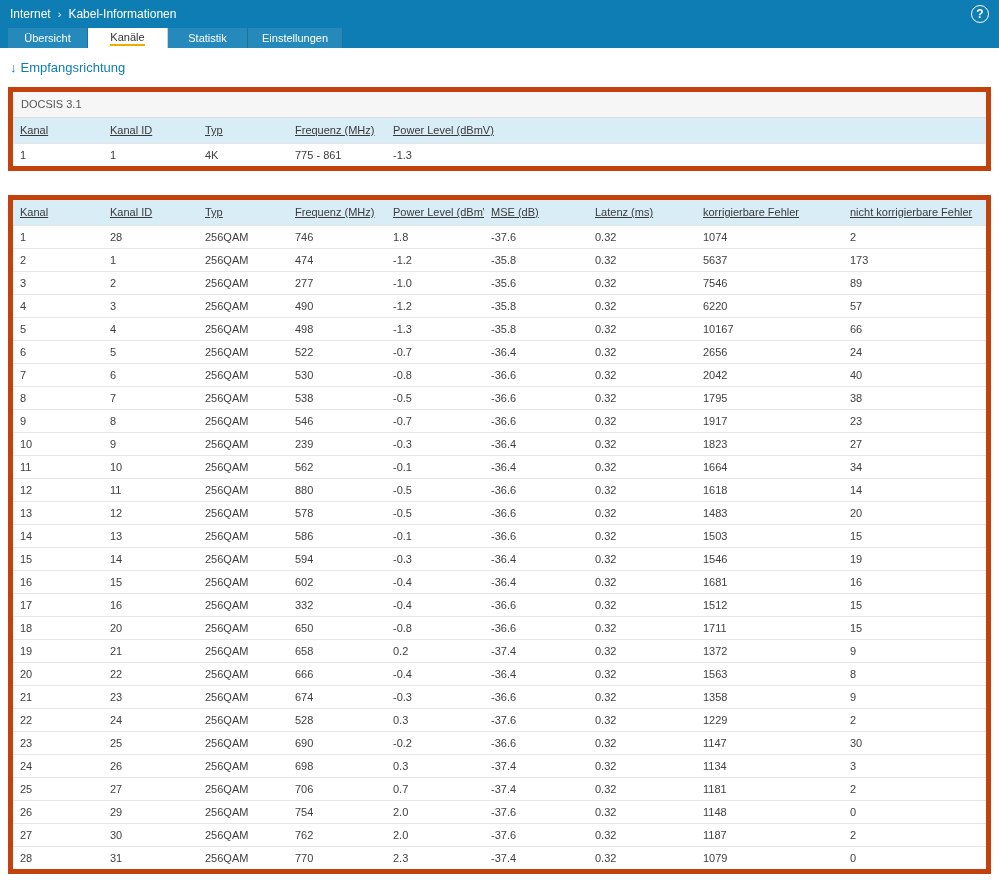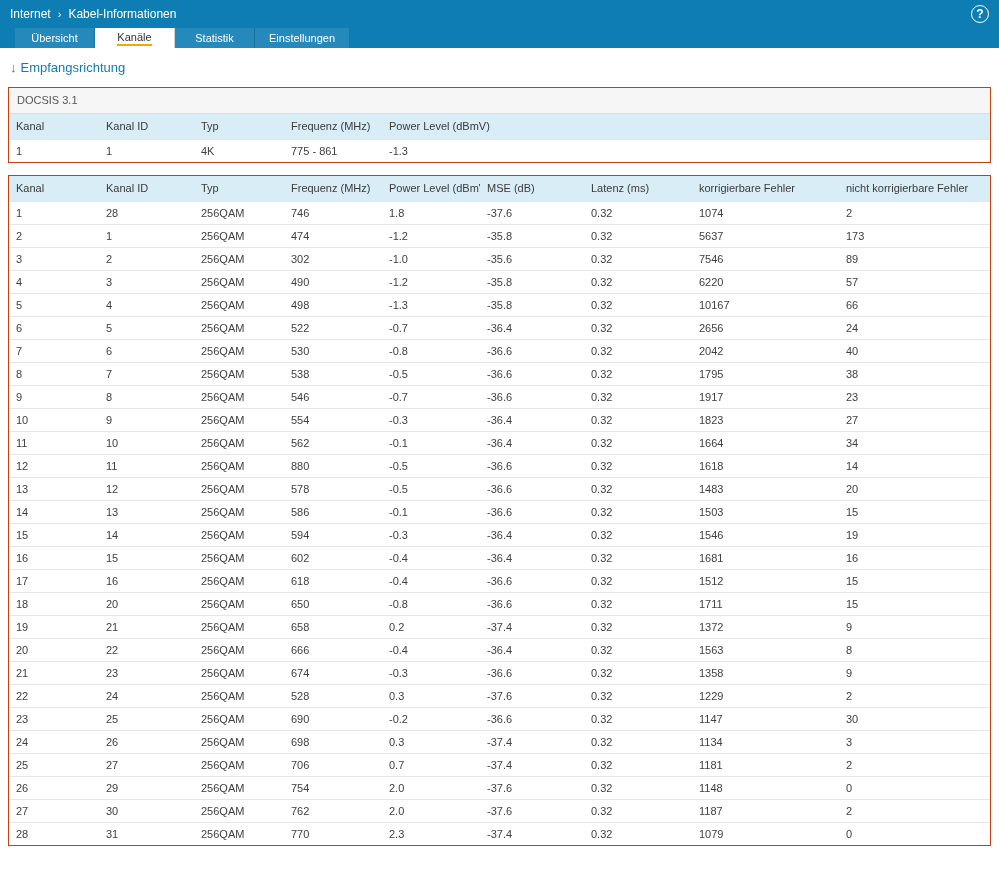--- a/index.html
+++ b/index.html
@@ -37,21 +37,21 @@
     border-radius:50%;
     display:flex;align-items:center;justify-content:center;
     font-size:12px;font-weight:bold;
     cursor:pointer;
     flex:0 0 auto;
   }
   
   .tabbar{
     background:var(--accent);
     display:flex;
-    padding-left:15px;
+    padding-left:8px;
     height:20px;
   }
   .tab{
     min-width:80px;
     padding:0 14px;
     height:20px;
     display:flex;align-items:center;justify-content:center;
     background:rgba(255,255,255,0.10);
     border-right:1px solid rgba(0,0,0,0.18);
     font-size:11px;
@@ -75,22 +75,22 @@
     align-items:center;
     gap:4px;
     color:var(--accent);
     font-size:13px;
     text-decoration:none;
     margin:2px 0 12px 2px;
     cursor:pointer;
   }
   
   .tablewrap{
-    border:1px solid #c2410c;
-    margin-bottom:12px;
+    border:5px solid #c2410c;
+    margin-bottom:24px;
   }
   .tabletitle{
     background:#f6f6f6;
     padding:6px 8px;
     font-size:11px;
     color:#555;
     border-bottom:1px solid #dcdcdc;
     line-height:13px;
   }
   table.datatable{
@@ -101,20 +101,21 @@
   }
   .datatable thead th{
     background:var(--thead-bg);
     text-align:left;
     font-weight:normal;
     color:#3a3a3a;
     padding:6px 7px;
     line-height:13px;
     white-space:nowrap;
     overflow:hidden;
+    text-decoration:underline;
   }
   .datatable tbody td{
     padding:4px 7px;
     line-height:14px;
     border-top:1px solid #e6e6e6;
     color:#404040;
     white-space:nowrap;
     overflow:hidden;
   }
   
@@ -225,21 +226,21 @@
             <td>-1.2</td>
             <td>-35.8</td>
             <td>0.32</td>
             <td>5637</td>
             <td>173</td>
           </tr>
           <tr>
             <td>3</td>
             <td>2</td>
             <td>256QAM</td>
-            <td>302</td>
+            <td>277</td>
             <td>-1.0</td>
             <td>-35.6</td>
             <td>0.32</td>
             <td>7546</td>
             <td>89</td>
           </tr>
           <tr>
             <td>4</td>
             <td>3</td>
             <td>256QAM</td>
@@ -302,21 +303,21 @@
             <td>-0.7</td>
             <td>-36.6</td>
             <td>0.32</td>
             <td>1917</td>
             <td>23</td>
           </tr>
           <tr>
             <td>10</td>
             <td>9</td>
             <td>256QAM</td>
-            <td>554</td>
+            <td>239</td>
             <td>-0.3</td>
             <td>-36.4</td>
             <td>0.32</td>
             <td>1823</td>
             <td>27</td>
           </tr>
           <tr>
             <td>11</td>
             <td>10</td>
             <td>256QAM</td>
@@ -379,21 +380,21 @@
             <td>-0.4</td>
             <td>-36.4</td>
             <td>0.32</td>
             <td>1681</td>
             <td>16</td>
           </tr>
           <tr>
             <td>17</td>
             <td>16</td>
             <td>256QAM</td>
-            <td>618</td>
+            <td>332</td>
             <td>-0.4</td>
             <td>-36.6</td>
             <td>0.32</td>
             <td>1512</td>
             <td>15</td>
           </tr>
           <tr>
             <td>18</td>
             <td>20</td>
             <td>256QAM</td>

